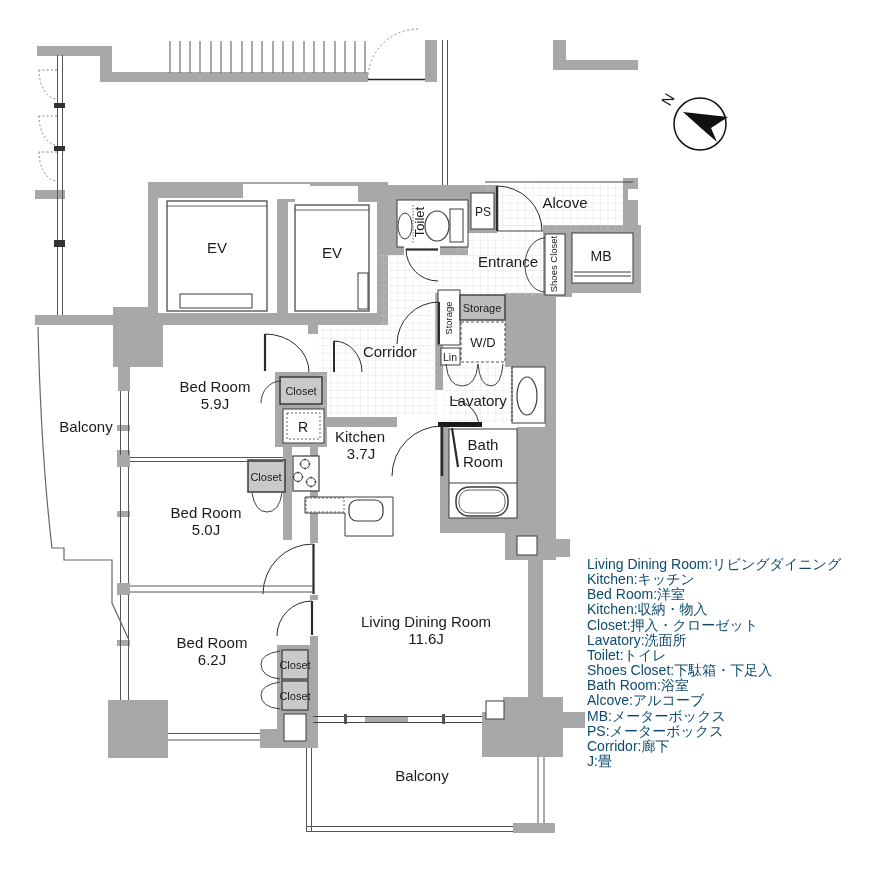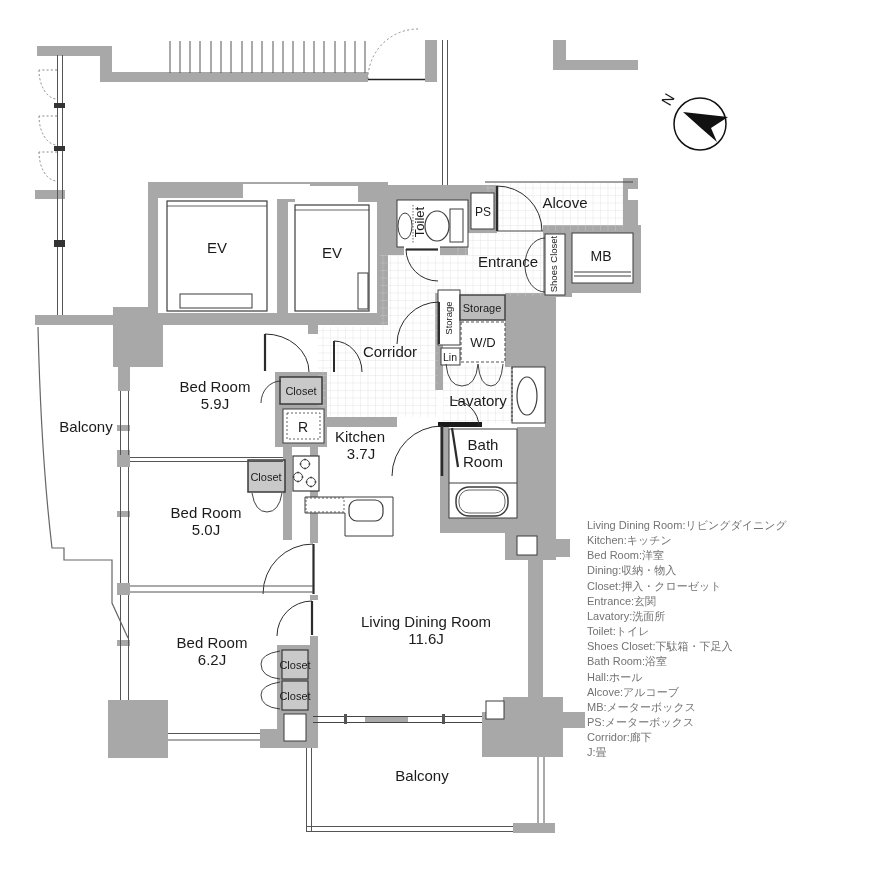--- a/index.html
+++ b/index.html
@@ -1,22 +1,22 @@
 <!DOCTYPE html>
 <html><head>
 <meta charset="utf-8">
 <style>
   html,body{margin:0;padding:0;background:#ffffff;}
   #stage{position:relative;width:872px;height:872px;background:#fff;overflow:hidden;
          font-family:"Liberation Sans",sans-serif;}
   svg text{font-family:"Liberation Sans",sans-serif;fill:#1b1b1b;text-anchor:middle;}
   .t15{font-size:15px;} .t14{font-size:14px;} .t13{font-size:13px;} .t12{font-size:12px;}
   .t11{font-size:11px;} .t10{font-size:10.5px;} .t95{font-size:9.5px;}
-  #legend{position:absolute;left:587px;top:518px;font-size:11px;line-height:15.15px;
-          color:#737373;white-space:nowrap;}
+  #legend{position:absolute;left:587px;top:557px;font-size:14px;line-height:15.15px;
+          color:#0c4a6e;white-space:nowrap;}
 </style>
 </head>
 <body>
 
 <div id="stage">
 <svg width="872" height="872" viewBox="0 0 872 872">
   <defs>
     <pattern id="tile" width="7.5" height="7.5" patternUnits="userSpaceOnUse">
       <path d="M7.5 0 H0 V7.5" fill="none" stroke="#d4d4d4" stroke-width="0.6"></path>
     </pattern>
@@ -326,27 +326,25 @@
     <text x="295" y="700" class="t11">Closet</text>
     <text x="303" y="432" class="t14">R</text>
   </g>
 </svg>
 
 
 <div id="legend">
   <div>Living Dining Room:リビングダイニング</div>
   <div>Kitchen:キッチン</div>
   <div>Bed Room:洋室</div>
-  <div>Dining:収納・物入</div>
+  <div>Kitchen:収納・物入</div>
   <div>Closet:押入・クローゼット</div>
-  <div>Entrance:玄関</div>
   <div>Lavatory:洗面所</div>
   <div>Toilet:トイレ</div>
   <div>Shoes Closet:下駄箱・下足入</div>
   <div>Bath Room:浴室</div>
-  <div>Hall:ホール</div>
   <div>Alcove:アルコーブ</div>
   <div>MB:メーターボックス</div>
   <div>PS:メーターボックス</div>
   <div>Corridor:廊下</div>
   <div>J:畳</div>
 </div>
 </div>
 
 </body></html>

